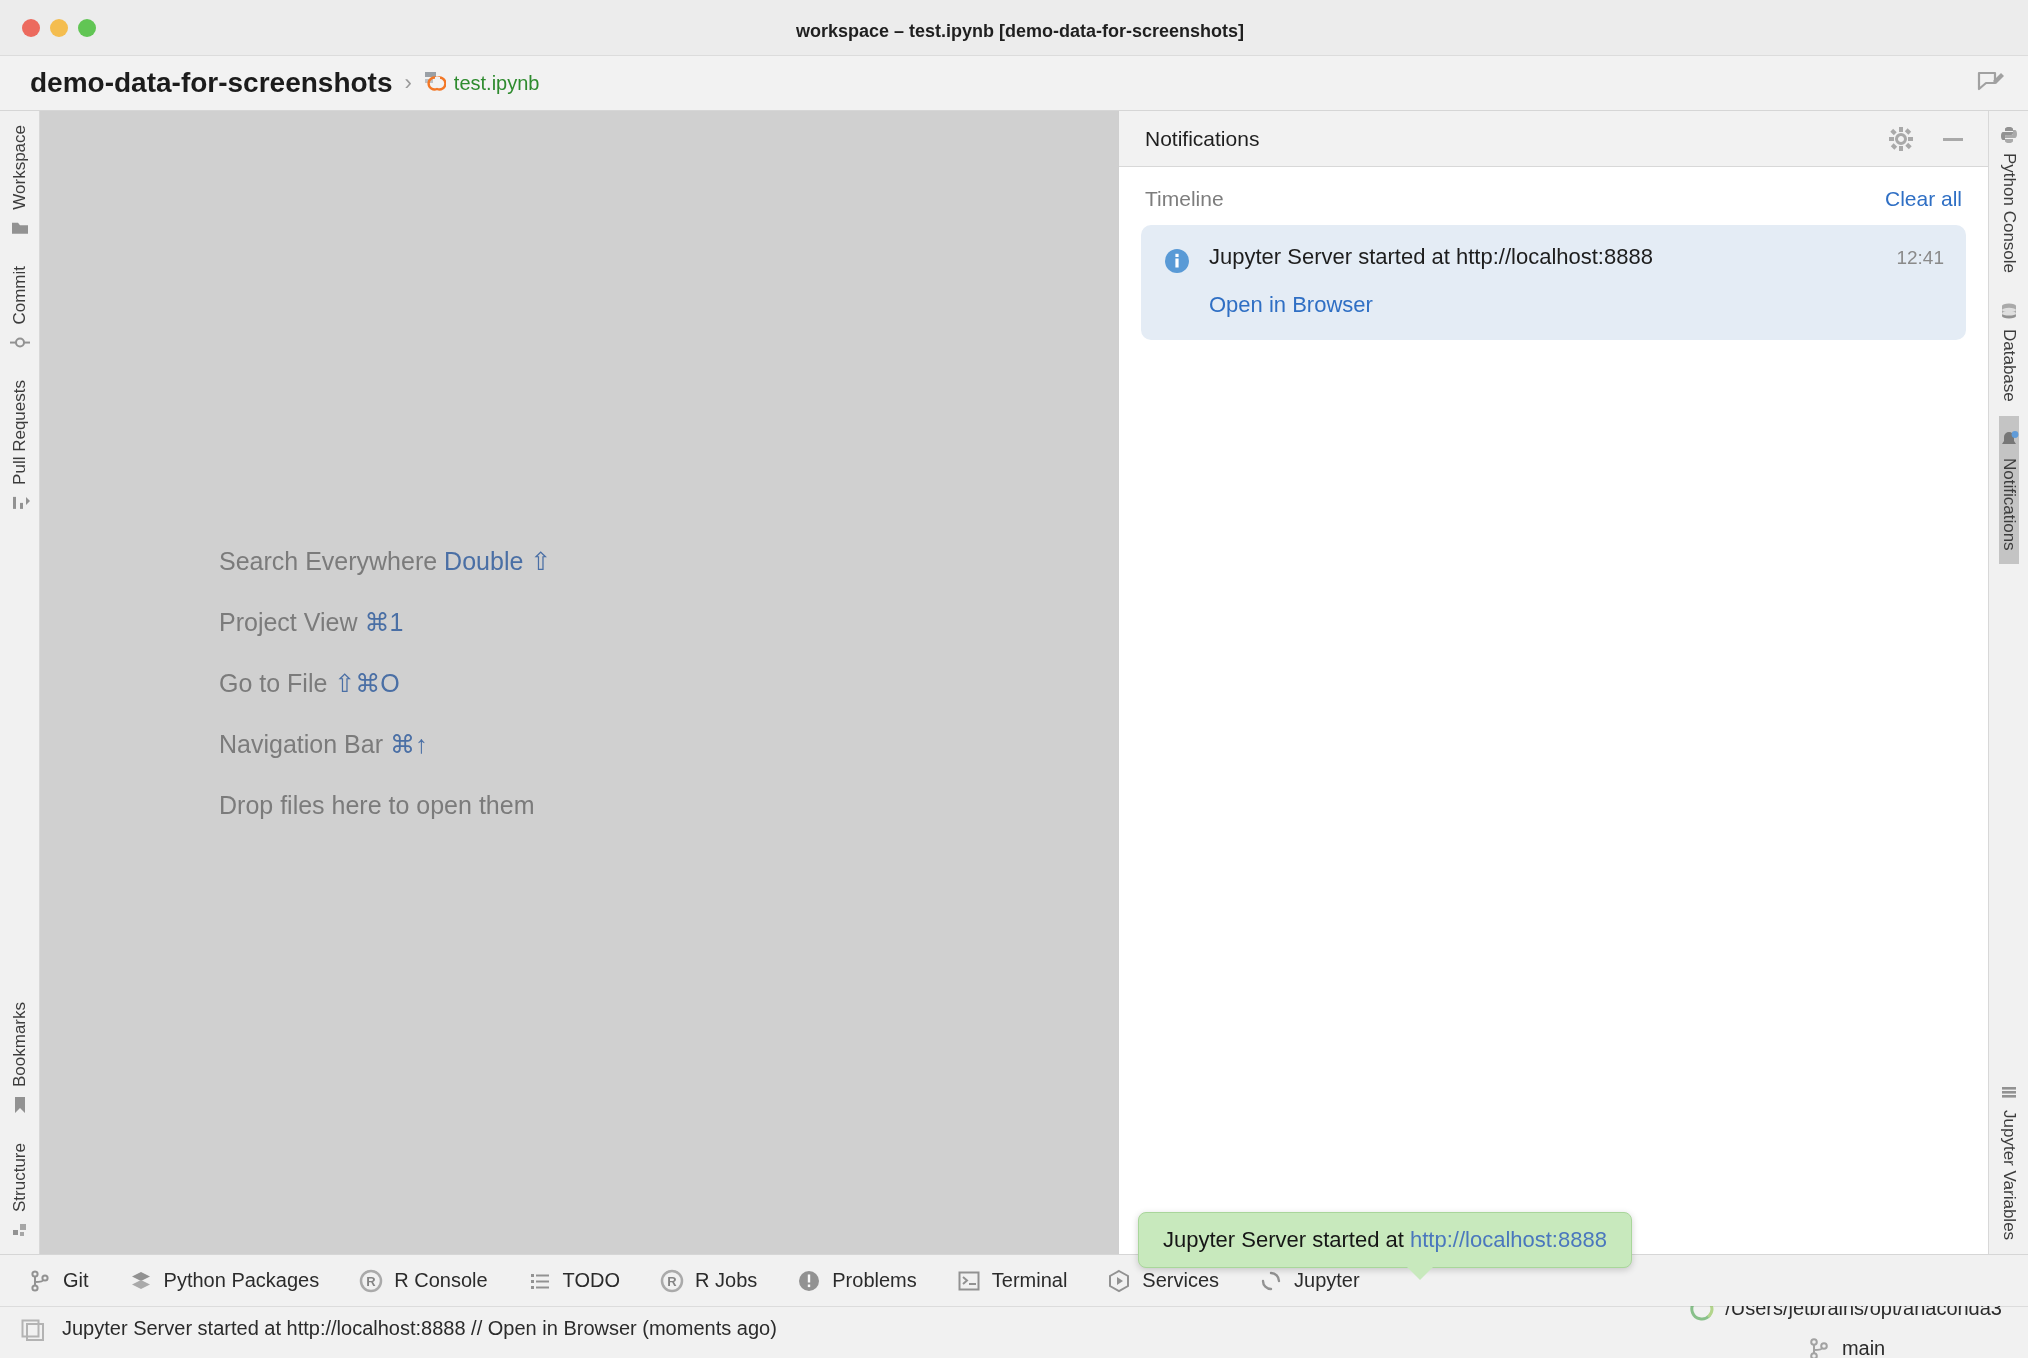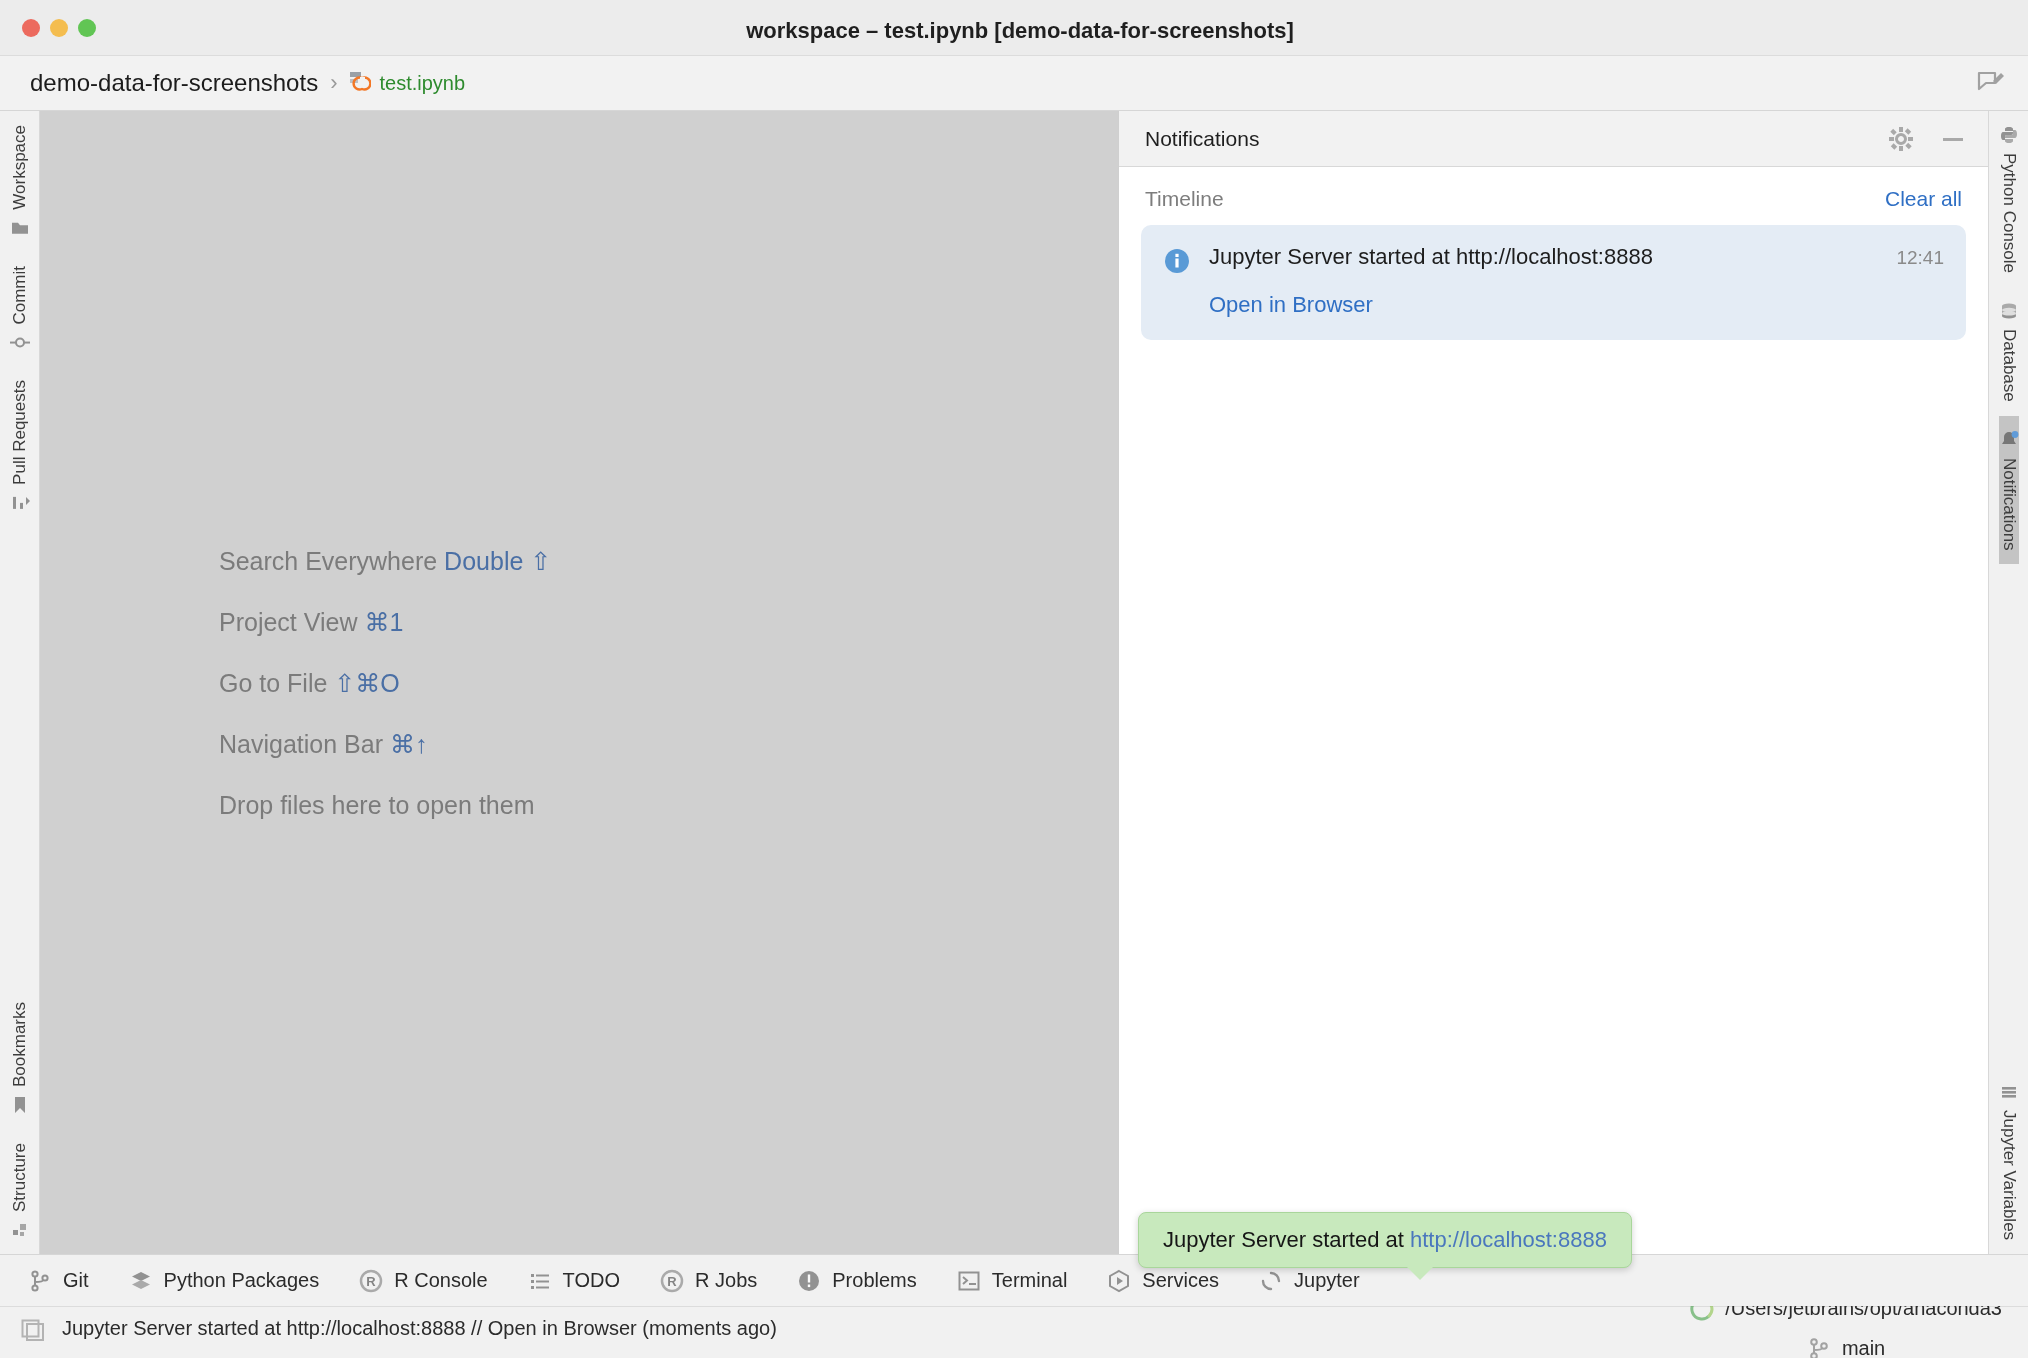--- a/index.html
+++ b/index.html
@@ -19,35 +19,35 @@
     display: flex; align-items: center;
     position: relative;
   }
   .traffic { display: flex; gap: 10px; padding-left: 22px; align-items: center; }
   .light { width: 18px; height: 18px; border-radius: 50%; }
   .light.red { background: #ec6a5e; }
   .light.yellow { background: #f4bd4f; }
   .light.green { background: #61c554; }
   .win-title {
     position: absolute; left: 12px; right: 0; text-align: center;
-    font-size: 22px; font-weight: bold; color: #1f1f1f;
+    font-size: 18px; font-weight: bold; color: #1f1f1f;
     pointer-events: none;
     margin-top: 7px;
   }
 
   
   .navbar {
     height: 55px; flex: 0 0 55px;
     background: #f2f2f2;
     border-bottom: 1px solid #d6d6d6;
     display: flex; align-items: center;
     padding: 0 22px 0 30px;
     position: relative;
   }
-  .crumb-root { font-size: 24px; font-weight: normal; color: #1c1c1c; }
+  .crumb-root { font-size: 28px; font-weight: bold; color: #1c1c1c; }
   .crumb-sep { font-size: 22px; color: #9a9a9a; margin: 0 12px; }
   .crumb-file { font-size: 20px; color: #2e8b2e; }
   .nb-icon { width: 22px; height: 24px; margin-right: 8px; display: inline-block; vertical-align: -4px; }
   .navbar-right { margin-left: auto; display: flex; align-items: center; }
   .feedback-icon { width: 30px; height: 30px; opacity: .62; cursor: pointer; }
 
   
   .body { flex: 1 1 auto; display: flex; min-height: 0; position: relative; }
 
   

